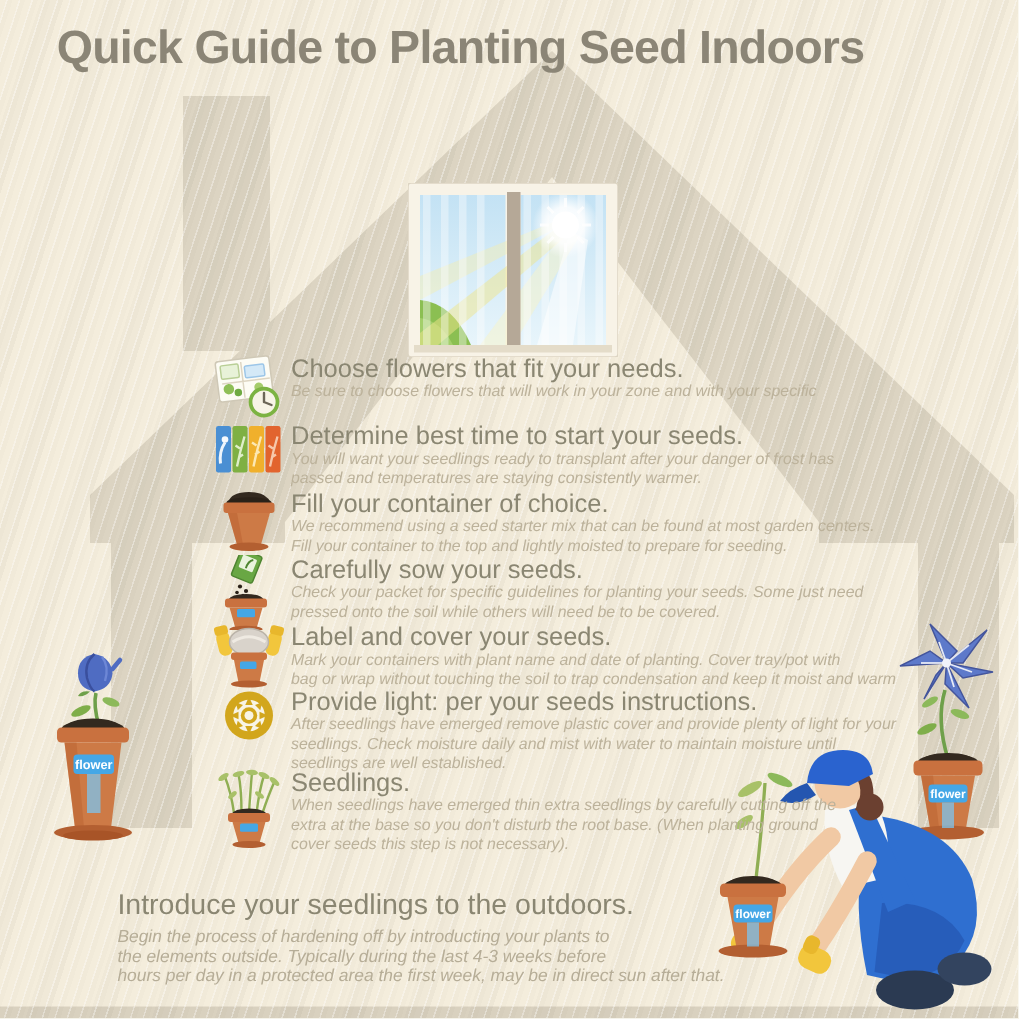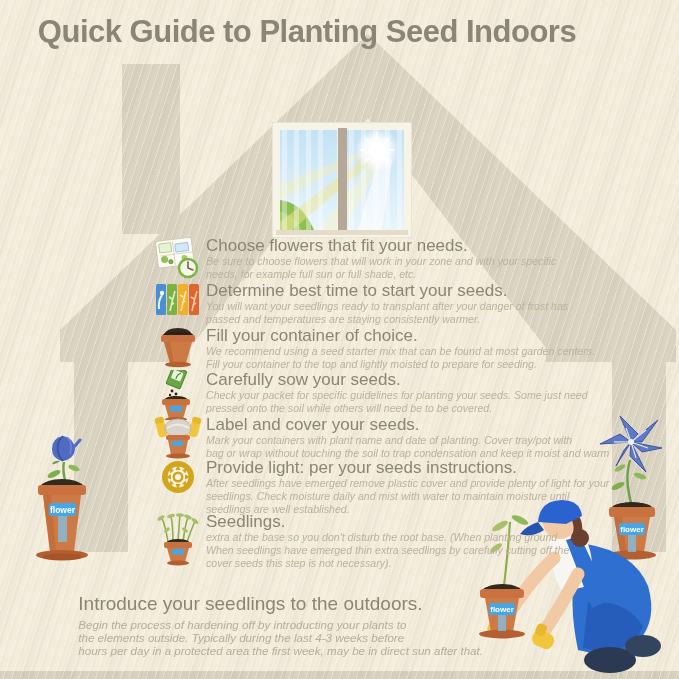--- a/index.html
+++ b/index.html
@@ -20,21 +20,21 @@
         rgba(0,0,0,0.02) 26px, rgba(0,0,0,0.02) 40px);
     opacity:.8;
   }
   .house{position:absolute;inset:0;z-index:1;}
   .title{
     position:absolute;z-index:10;left:0;top:14px;width:614px;text-align:center;
     font-size:31px;font-weight:bold;letter-spacing:-0.5px;color:#8b8576;
   }
   .window-wrap{position:absolute;z-index:5;left:272px;top:122px;}
   .steps{position:absolute;z-index:10;left:138px;top:0;width:420px;}
-  .step{position:absolute;left:16px;display:flex;align-items:flex-start;}
+  .step{position:absolute;left:4px;display:flex;align-items:flex-start;}
   .step .icn{width:48px;flex:0 0 48px;display:flex;justify-content:center;overflow:visible;}
   .step .txt{margin-left:4px;}
   .step-h{
     font-size:17px;line-height:19px;color:#8a8672;white-space:nowrap;font-weight:normal;margin:0;
   }
   .step-sub{font-size:10.6px;line-height:12.8px;font-style:italic;color:#bcb29b;white-space:nowrap;}
   .outro{position:absolute;z-index:10;right:192px;top:593px;text-align:left;}
   .outro-h{font-size:19px;line-height:22px;color:#8a8672;white-space:nowrap;font-weight:normal;margin:0 0 3px 0;}
   .outro-sub{font-size:11.6px;line-height:13.2px;font-style:italic;color:#b6ad97;white-space:nowrap;padding-right:4px;}
   .flower-left{position:absolute;z-index:6;left:16px;top:418px;}
@@ -129,21 +129,20 @@
             <circle cx="30" cy="23" r="3" fill="#a5cc6b"></circle>
             <path d="M20,5 L20,29 M6,18 L38,18" stroke="#ddd5c2" stroke-width="1"></path>
           </g>
           <circle cx="34" cy="32" r="9" fill="#f7f4e6" stroke="#7cb342" stroke-width="2.5"></circle>
           <path d="M34,32 L34,26 M34,32 L39,34" stroke="#6b6657" stroke-width="1.6" stroke-linecap="round"></path>
         </svg>
       </div>
       <div class="txt">
         <h3 class="step-h">Choose flowers that fit your needs.</h3>
         <div class="step-sub">Be sure to choose flowers that will work in your zone and with your specific</div>
-        <div class="step-sub">needs, for example full sun or full shade, etc.</div>
       </div>
     </div>
 
     <div class="step" style="top:281px">
       <div class="icn">
         <svg width="48" height="40" viewBox="0 0 48 40">
           <rect x="2" y="3" width="10" height="31" rx="1.5" fill="#4a8fd3"></rect>
           <rect x="13" y="3" width="10" height="31" rx="1.5" fill="#7fb043"></rect>
           <rect x="24" y="3" width="10" height="31" rx="1.5" fill="#f0b02c"></rect>
           <rect x="35" y="3" width="10" height="31" rx="1.5" fill="#e2642e"></rect>
@@ -279,22 +278,22 @@
           </g>
           <path d="M24,27 Q34,27 36,31 L12,31 Q14,27 24,27 Z" fill="#33291f"></path>
           <rect x="10" y="30" width="28" height="6" rx="2" fill="#c9713f"></rect>
           <path d="M13,36 L35,36 L31,50 L17,50 Z" fill="#cd7a46"></path>
           <rect x="18" y="37" width="12" height="5.5" rx="1" fill="#45a7e6"></rect>
           <ellipse cx="24" cy="51" rx="11" ry="2.4" fill="#b35f31"></ellipse>
         </svg>
       </div>
       <div class="txt">
         <h3 class="step-h">Seedlings.</h3>
+        <div class="step-sub">When seedlings have emerged thin extra seedlings by carefully cutting off the</div>
         <div class="step-sub">extra at the base so you don't disturb the root base. (When planting ground</div>
-        <div class="step-sub">When seedlings have emerged thin extra seedlings by carefully cutting off the</div>
         <div class="step-sub">cover seeds this step is not necessary).</div>
       </div>
     </div>
 
   </div>
 
   <div class="flower-left">
     <svg width="92" height="152" viewBox="0 0 92 152">
       <path d="M50,66 Q46,52 48,44" stroke="#6fa04a" stroke-width="2.4" fill="none"></path>
       <ellipse cx="38" cy="56" rx="7" ry="2.8" transform="rotate(-25 38 56)" fill="#7fae4a"></ellipse>

